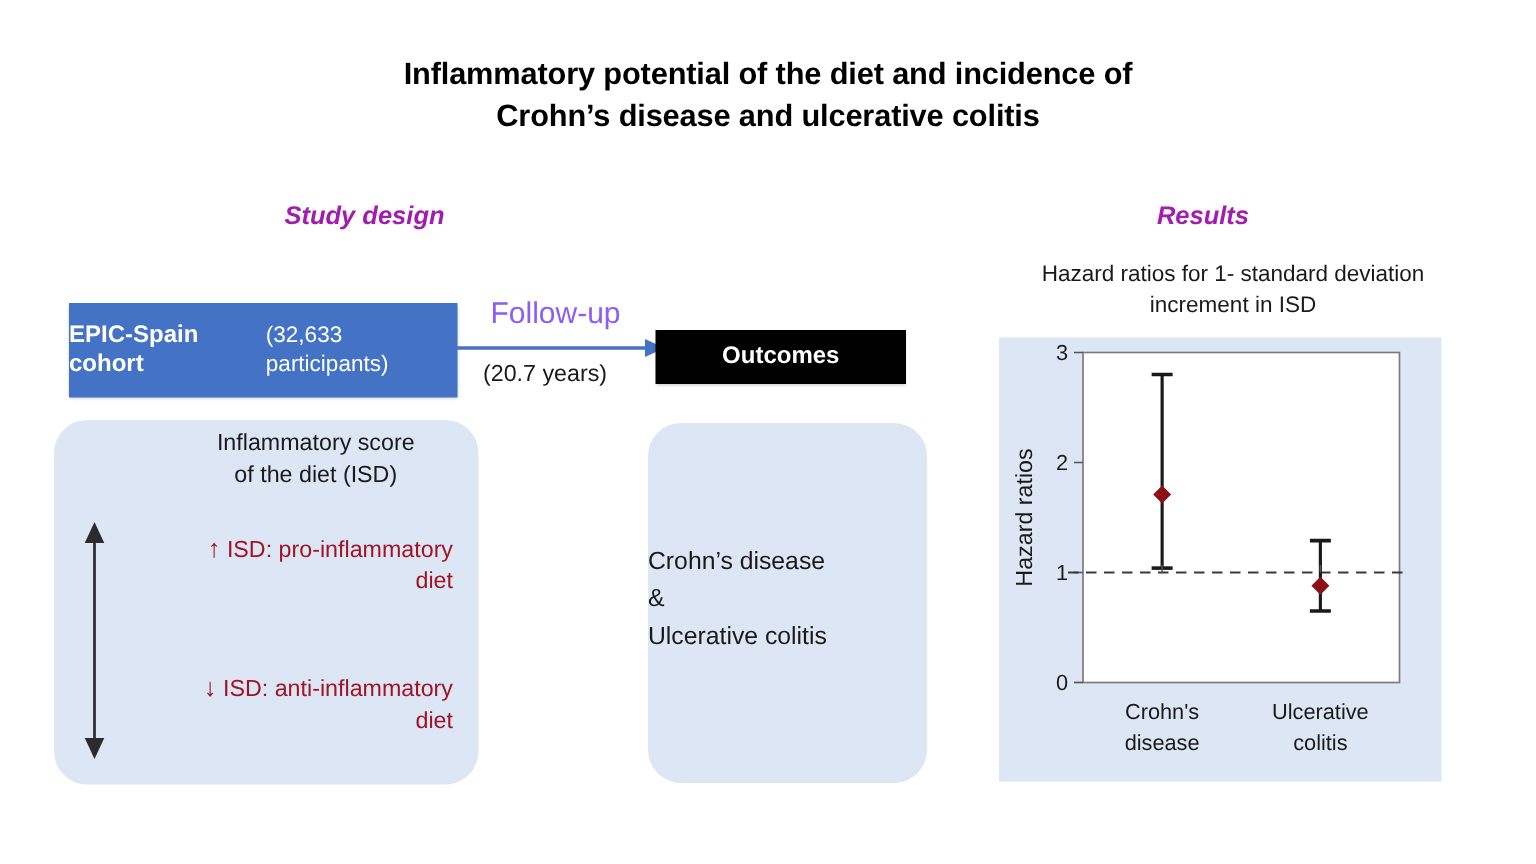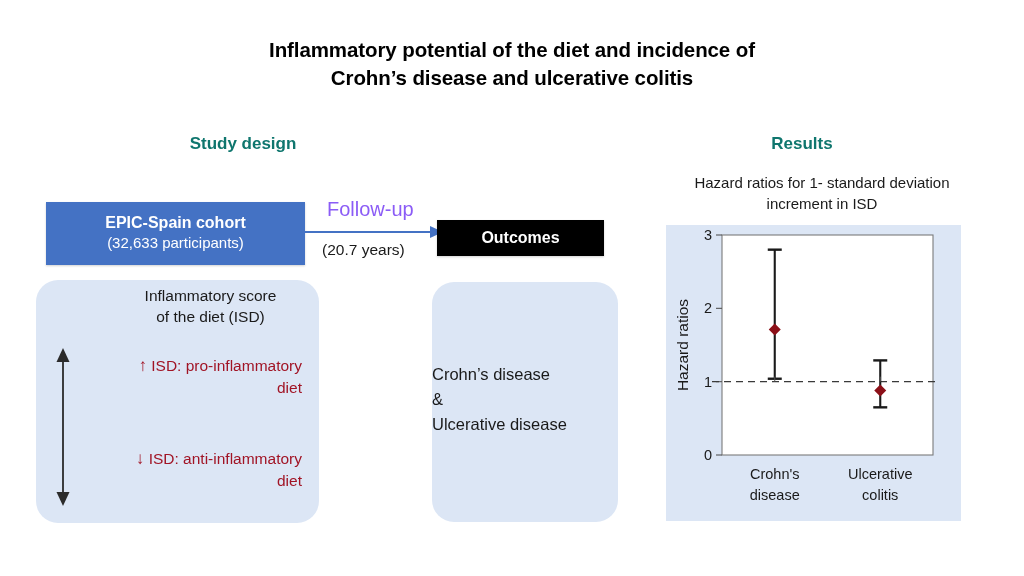--- a/index.html
+++ b/index.html
@@ -28,36 +28,37 @@
     line-height: 1.38;
     color: #000000;
     letter-spacing: -0.1px;
   }
 
   
   .section-header {
     position: absolute;
     font-size: 17px;
     font-weight: bold;
-    color: #0f766e;
-    text-align: center;
+    color: #a21caf;
+    text-align: center;
+    font-style: italic;
   }
   #study-design-header { left: 128px; top: 134px; width: 230px; }
   #results-header { left: 702px; top: 134px; width: 200px; }
 
   
   #cohort-box {
     position: absolute;
     left: 46px;
     top: 202px;
     width: 259px;
     height: 63px;
     background: #4472C4;
     display: flex;
-    flex-direction: column;
+    flex-direction: row;
     align-items: center;
     justify-content: center;
     color: #ffffff;
     box-shadow: 0 1px 2px rgba(0,0,0,0.18);
   }
   #cohort-title {
     font-size: 16px;
     font-weight: bold;
     line-height: 1.15;
   }
@@ -246,21 +247,21 @@
 
 <div class="isd-line" id="isd-anti">
   <div><span class="isd-glyph">↓</span> <span>ISD: anti-inflammatory</span></div>
   <div>diet</div>
 </div>
 
 <div class="soft-panel" id="outcome-panel"></div>
 <div id="outcome-text">
   <div>Crohn’s disease</div>
   <div>&amp;</div>
-  <div>Ulcerative disease</div>
+  <div>Ulcerative colitis</div>
 </div>
 
 <div id="chart-caption">
   <div>Hazard ratios for 1- standard deviation</div>
   <div>increment in ISD</div>
 </div>
 
 <div id="chart-panel"></div>
 <svg id="chart-svg" width="295" height="296">
     <rect x="56" y="10" width="211" height="220" fill="#ffffff" stroke="#7a7a7a" stroke-width="1.1"></rect>

